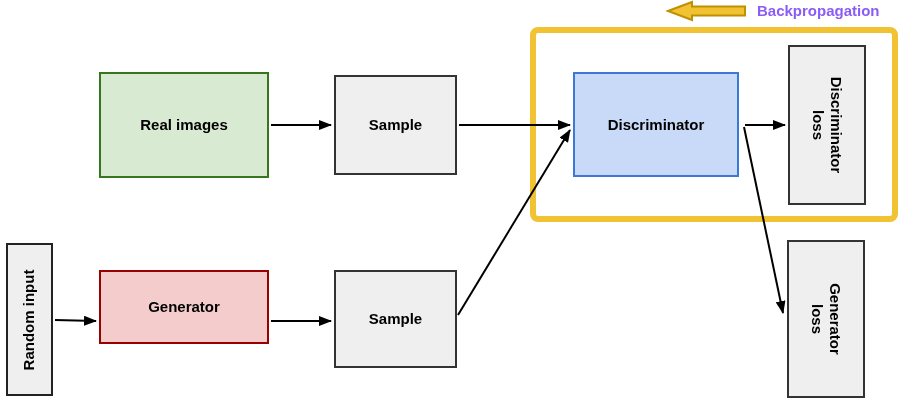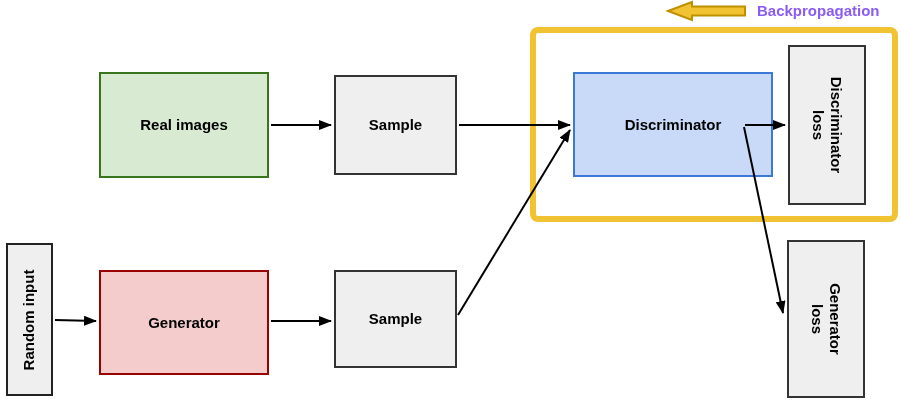--- a/index.html
+++ b/index.html
@@ -58,24 +58,24 @@
   .vtext {
     display: block;
     text-align: center;
     line-height: 1.2;
   }
   .rot-cw  { transform: rotate(90deg); }
   .rot-ccw { transform: rotate(-90deg); white-space: nowrap; }
   
   .n-real-images        { left: 99px;  top: 72px;  width: 170px; height: 106px; }
   .n-sample-top         { left: 334px; top: 75px;  width: 123px; height: 100px; }
-  .n-discriminator      { left: 573px; top: 72px;  width: 200px; height: 105px; }
+  .n-discriminator      { left: 573px; top: 72px;  width: 166px; height: 105px; }
   .n-discriminator-loss { left: 788px; top: 45px;  width: 78px;  height: 160px; }
   .n-random-input       { left: 6px;   top: 243px; width: 47px;  height: 153px; }
-  .n-generator          { left: 99px;  top: 270px; width: 170px; height: 105px; }
+  .n-generator          { left: 99px;  top: 270px; width: 170px; height: 74px; }
   .n-sample-bottom      { left: 334px; top: 270px; width: 123px; height: 98px;  }
   .n-generator-loss     { left: 787px; top: 240px; width: 78px;  height: 158px; }
   .n-discriminator-loss .vtext, .n-generator-loss .vtext { width: 126px; }
   
   .edges {
     position: absolute;
     left: 0;
     top: 0;
     pointer-events: none;
   }

